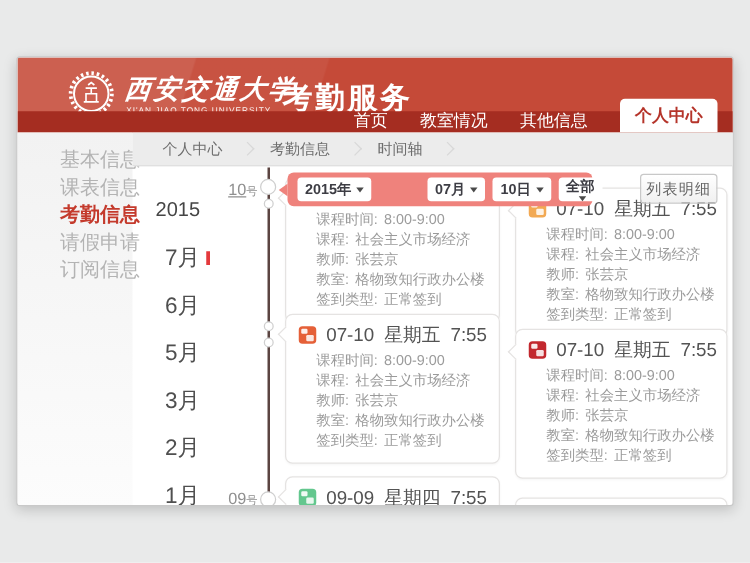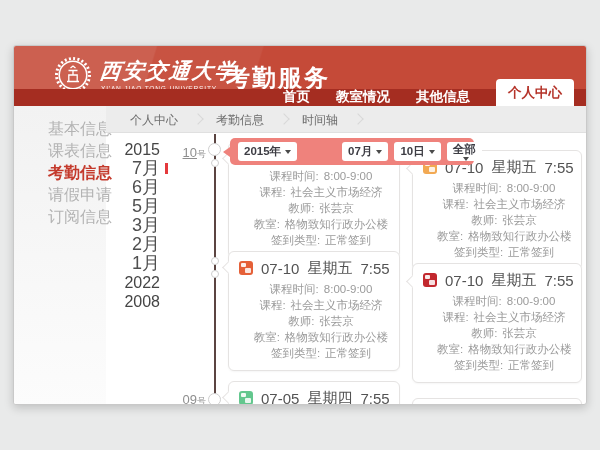--- a/index.html
+++ b/index.html
@@ -15,41 +15,41 @@
                 rgba(255,255,255,0.05) 24.3%, rgba(255,255,255,0.05) 42%, rgba(255,255,255,0) 42.3%); }
   .navstrip { position:absolute; left:0; top:43px; width:574px; height:17px; background:#a52d21; }
   .logo { position:absolute; left:40px; top:10px; width:38px; height:38px; }
   .u-cn { position:absolute; left:86px; top:11px; color:#fff; font-family:"DejaVu Serif","Liberation Serif",serif;
           font-style:italic; font-weight:bold; font-size:21px; letter-spacing:2px; transform:skewX(-6deg); white-space:nowrap; }
   .u-en { position:absolute; left:87px; top:39px; color:rgba(255,255,255,0.92); font-size:6.6px; letter-spacing:0.8px; white-space:nowrap; }
   .app-title { position:absolute; left:212px; top:16px; color:#fff; font-weight:bold; font-size:24px; letter-spacing:2px; white-space:nowrap; }
   .user { position:absolute; right:28px; top:10px; display:flex; align-items:center; gap:5px; color:#fff; font-size:12.5px; }
   .user .role { margin-left:6px; }
   .nav { position:absolute; right:14px; bottom:0; display:flex; align-items:flex-end; gap:26px; }
-  .nav-item { color:#fff; font-size:13.5px; font-weight:bold; line-height:17px; padding-bottom:1px; cursor:pointer; white-space:nowrap; }
+  .nav-item { color:#fff; font-size:13.5px; font-weight:normal; line-height:17px; padding-bottom:1px; cursor:pointer; white-space:nowrap; }
   .nav-tab { background:#fff; color:#b5342a; font-size:13.5px; font-weight:bold; height:27px; line-height:27px;
              padding:0 12px; border-radius:4px 4px 0 0; cursor:pointer; white-space:nowrap; }
 
   
   .sidebar { position:absolute; left:0; top:60px; width:92px; height:300px;
              background:linear-gradient(#f2f2f2,#fcfcfc); }
   .side-item { margin:0 0 9px 34px; font-size:16px; color:#b3b3b3; height:13px; line-height:13px; cursor:pointer; white-space:nowrap; }
   .sidebar .pad { height:16px; }
   .side-item.active { color:#c43a2c; font-weight:bold; }
 
   
   .crumbs { position:absolute; left:92px; top:60px; width:482px; height:27px; background:#ececec;
             border-bottom:1px solid #e0e0e0; display:flex; align-items:center; padding-left:24px; }
   .crumb { font-size:12px; color:#6e6e6e; cursor:pointer; white-space:nowrap; }
   .chev { width:8px; height:8px; border-top:1.5px solid #d8d8d8; border-right:1.5px solid #d8d8d8;
           transform:rotate(45deg); margin:0 14px 0 16px; }
 
   
   .periods { position:absolute; left:96px; top:94px; width:50px; text-align:right; }
-  .period { height:19px; line-height:19px; color:#4f4f4f; cursor:pointer; position:relative; white-space:nowrap; }
+  .period { height:19px; line-height:19px; color:#4f4f4f; cursor:pointer; position:relative; white-space:nowrap;margin-top:19px; }
   .period.year { font-size:16px; color:#454545; }
   .period.month { font-size:18px; }
   .period.current::after { content:""; position:absolute; right:-8px; top:4px; width:3px; height:11px; background:#e4393c; }
 
   .tline { position:absolute; left:200px; top:88px; width:2px; height:272px; background:#5b4441; }
   .tnode { position:absolute; background:#fff; border:1.5px solid #cfcfcf; border-radius:50%; z-index:3; }
   .daylabel { position:absolute; left:156px; width:36px; text-align:right; color:#8f8f8f; z-index:2; white-space:nowrap; }
   .daylabel .num { font-size:13px;text-decoration:underline; }
   .daylabel .suf { font-size:9px; }
 
@@ -76,21 +76,21 @@
           box-shadow:0 1px 2px rgba(0,0,0,0.04); padding:8px 10px 7px 10px; z-index:4; }
   .card .tail { position:absolute; left:-5.5px; width:9px; height:9px; background:#fff;
           border-left:1px solid #e5e3e2; border-bottom:1px solid #e5e3e2; transform:rotate(45deg); }
   .card-header { display:flex; align-items:center; gap:8px; height:16px; }
   .card-icon { width:14px; height:14px; border-radius:3px; position:relative; overflow:hidden; flex:none; }
   .card-icon::before { content:""; position:absolute; left:2px; top:2px; width:5px; height:4px; background:rgba(255,255,255,0.9); border-radius:1px; }
   .card-icon::after { content:""; position:absolute; right:2px; bottom:2px; width:6px; height:5px; background:rgba(255,255,255,0.85); border-radius:1px; }
   .card-title { font-size:15px; color:#535353; white-space:nowrap; }
   .card-rows { margin-top:7px; }
   .card.no-header .card-rows { margin-top:19px; }
-  .card-row { font-size:11.5px; color:#9b9b9b; line-height:12px; margin:0 0 4px 14px; white-space:nowrap;text-align:center; }
+  .card-row { font-size:11.5px; color:#9b9b9b; line-height:12px; margin:0 0 4px 14px; white-space:nowrap; }
   .card-row .row-label { margin-right:5px; }
 </style>
 </head>
 <body>
 
 <div class="window">
 
   <div class="hdr">
     <div class="stripe"></div>
     <svg class="logo" viewBox="0 0 38 38">
@@ -173,20 +173,21 @@
     </div>
     <div class="fsel">
       <span class="val">10日</span>
       <span class="caret"></span>
     </div>
     <div class="fsel">
       <span class="val">全部</span>
       <span class="caret"></span>
     </div>
   </div>
+  <div class="listbtn">列表明细</div>
 
   <div id="cards">
       <div class="card no-header" style="left: 214px; top: 96px; width: 172px;">
     <span class="tail" style="top: 11px;"></span>
 
     <div class="card-rows">
           <div class="card-row">
     <span class="row-label">课程时间:</span><span class="row-value">8:00-9:00</span>
   </div>
           <div class="card-row">
@@ -278,21 +279,21 @@
   </div>
           <div class="card-row">
     <span class="row-label">签到类型:</span><span class="row-value">正常签到</span>
   </div>
         </div>
   </div>
       <div class="card" style="left: 214px; top: 335px; width: 172px; min-height: 60px;">
     <span class="tail" style="top: 11px;"></span>
     <div class="card-header">
       <span class="card-icon" style="background: rgb(99, 199, 142);"></span>
-      <span class="card-title">07-05</span>
+      <span class="card-title">09-09</span>
       <span class="card-title">星期四</span>
       <span class="card-title">7:55</span>
     </div>
     <div class="card-rows"></div>
   </div>
       <div class="card no-header" style="left: 398px; top: 352px; width: 170px; min-height: 40px;">
 
     <div class="card-rows"></div>
   </div>
     </div>

